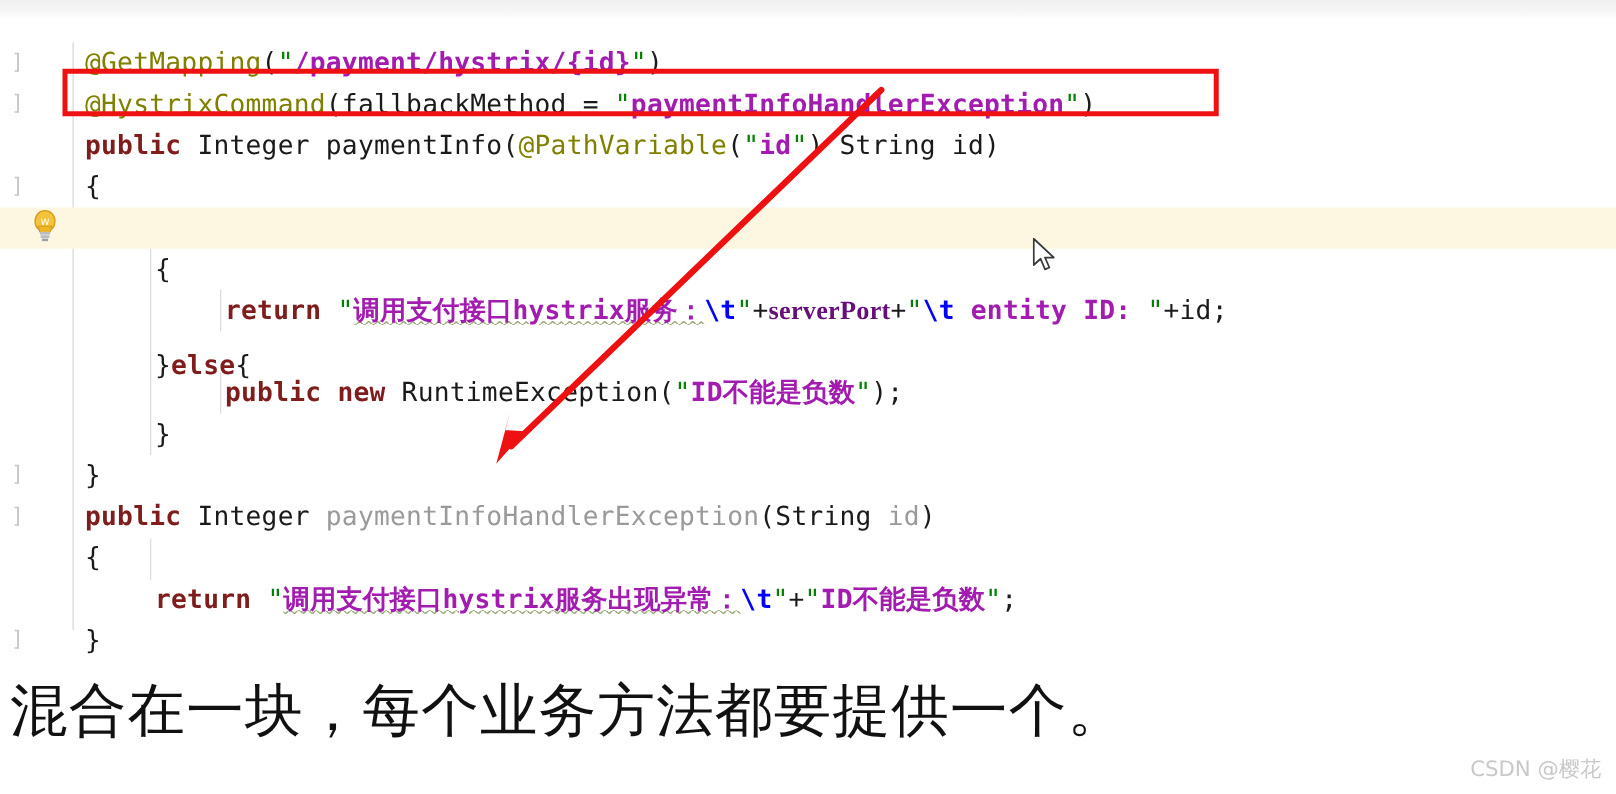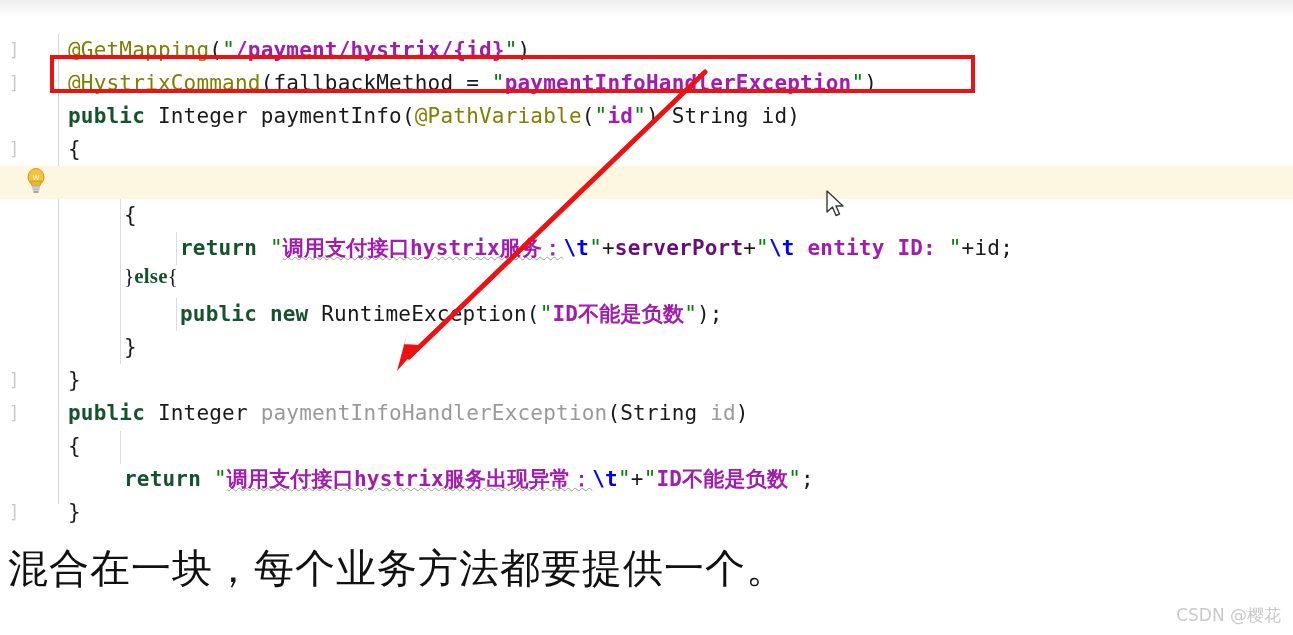--- a/index.html
+++ b/index.html
@@ -63,27 +63,27 @@
     position: absolute; width: 1px; background: #dcdcdc;
   }
 
   
   #bulb {
     position: absolute; left: 24px; top: 152px;
     width: 24px; height: 26px;
   }
 
   
-  .kw      { color: #14532d; font-weight: bold; }   
+  .kw      { color: #7f1d1d; font-weight: bold; }   
   .anno    { color: #808000; }                      
   .str     { color: #a21caf; font-weight: bold; }   
   .strq    { color: #008000; }                      
   .plain   { color: #1a1a1a; }
   .num     { color: #0000ff; }
-  .field   { color: #660e7a; font-weight: bold; }   
+  .field   { color: #660e7a; font-weight: bold; font-family: Liberation Serif, serif; }   
   .gray    { color: #9a9a9a; }                      
   .esc     { color: #0000ff; font-weight: bold; }   
   .brace   { color: #1a1a1a; }
   .sel     { background: #a6d2ff; }                 
   .wavy {
     text-decoration: underline;
     text-decoration-style: wavy;
     text-decoration-color: #9aa87a;
     text-decoration-thickness: 1px;
   }
@@ -100,21 +100,21 @@
   #red-arrow { position: absolute; left: 0; top: 0; width: 1293px; height: 635px; pointer-events: none; }
 
   
   #cursor { position: absolute; left: 826px; top: 190px; width: 22px; height: 30px; }
 
   
   #caption {
     position: absolute; left: 8px; top: 533px;
     width: 1000px; height: 70px;
     font-family: "DejaVu Sans", "Liberation Sans", sans-serif;
-    font-size: 40px; line-height: 70px;
+    font-size: 46px; line-height: 70px;
     color: #111111;
     white-space: pre;
     letter-spacing: 1px;
   }
 
   
   #watermark {
     position: absolute; right: 12px; bottom: 8px;
     font-family: "DejaVu Sans", "Liberation Sans", sans-serif;
     font-size: 17px; color: #c9c9c9;
@@ -172,21 +172,21 @@
 
 
   <div class="code-line" style="top:183px;">
     <span class="txt" style="left:124px;"><span class="brace">{</span></span>
   </div>
 
   <div class="code-line" style="top:216px;">
     <span class="txt" style="left:180px;"><span class="kw">return</span><span class="plain"> </span><span class="strq">"</span><span class="str wavy">调用支付接口hystrix服务：</span><span class="esc">\t</span><span class="strq">"</span><span class="plain">+</span><span class="field">serverPort</span><span class="plain">+</span><span class="strq">"</span><span class="esc">\t</span><span class="str"> entity ID: </span><span class="strq">"</span><span class="plain">+id;</span></span>
   </div>
 
-  <div class="code-line" style="top:244px;font-family:Liberation Serif, serif;">
+  <div class="code-line" style="top:260px;">
     <span class="txt" style="left:124px;"><span class="brace">}</span><span class="kw">else</span><span class="brace">{</span></span>
   </div>
 
   <div class="code-line" style="top:282px;">
     <span class="txt" style="left:180px;"><span class="kw">public</span><span class="plain"> </span><span class="kw">new</span><span class="plain"> RuntimeException(</span><span class="strq">"</span><span class="str">ID不能是负数</span><span class="strq">"</span><span class="plain">);</span></span>
   </div>
 
   <div class="code-line" style="top:315px;">
     <span class="txt" style="left:124px;"><span class="brace">}</span></span>
   </div>

